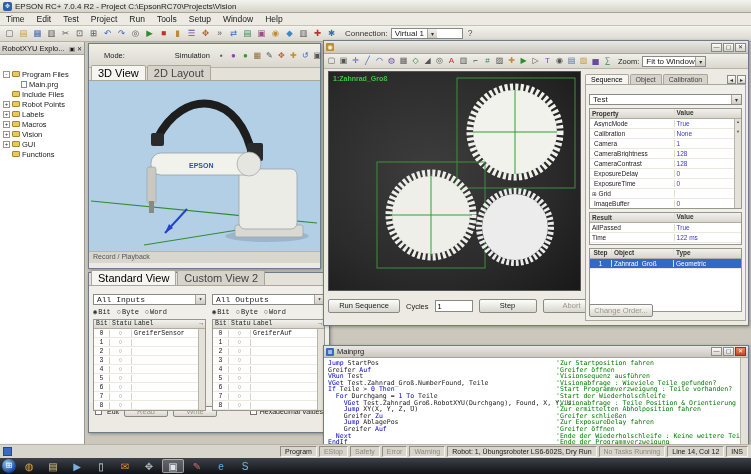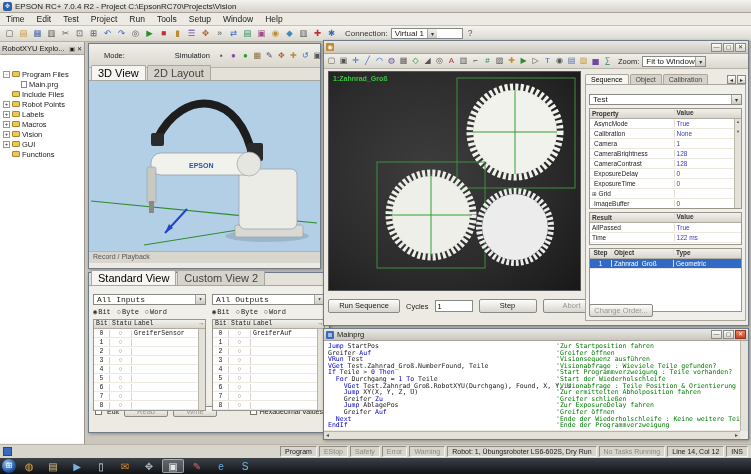--- a/index.html
+++ b/index.html
@@ -119,21 +119,21 @@
   .step-grid { height:64px; margin-top:3px; }
   .s-step { width:22px; text-align:center; border-right:1px solid #e0dcd2; padding:0 1px; }
   .s-obj { width:62px; border-right:1px solid #e0dcd2; padding:0 2px; overflow:hidden; white-space:nowrap; }
   .s-type { flex:1; padding:0 2px; overflow:hidden; white-space:nowrap; }
   .g-row.sel { background:#316ac5; color:#fff; }
   .g-row.sel .s-step, .g-row.sel .s-obj, .g-row.sel .s-type { color:#fff; }
   .mini-scroll { position:absolute; right:0; top:10px; bottom:0; width:7px; background:#e4e1d9; border-left:1px solid #b8b4aa; font-size:4px; text-align:center; color:#555; }
   .change-order { position:absolute; left:3px; bottom:3px; width:64px; height:13px; line-height:11px; }
 
   
-  #codewin { left:323px; top:328px; width:426px; height:112px; }
+  #codewin { left:323px; top:345px; width:426px; height:112px; }
   .code-body { position:relative; height:89px; background:#fff; overflow:hidden; font-family:"DejaVu Sans Mono", monospace; font-size:6.5px; padding:2px 0 0 4px; }
   .cl { position:relative; height:6.6px; line-height:6.6px; white-space:pre; }
   .cl-code { position:absolute; left:0; top:0; }
   .cl-comment { position:absolute; left:228px; top:0; color:#007a00; }
   .kw { color:#0000cc; } .num { color:#0000cc; }
   .vscroll { position:absolute; right:0; top:12px; bottom:8px; width:8px; background:#e4e1d9; border-left:1px solid #b8b4aa; }
   .hscroll { position:absolute; left:0; bottom:0; height:8px; right:8px; background:#e4e1d9; border-top:1px solid #b8b4aa; display:flex; justify-content:space-between; font-size:5px; color:#555; line-height:7px; padding:0 1px; }
 
   
   .statusbar { position:absolute; left:0; top:444px; width:751px; height:14px; background:#d8d5cc; border-top:1px solid #b8b4aa;

